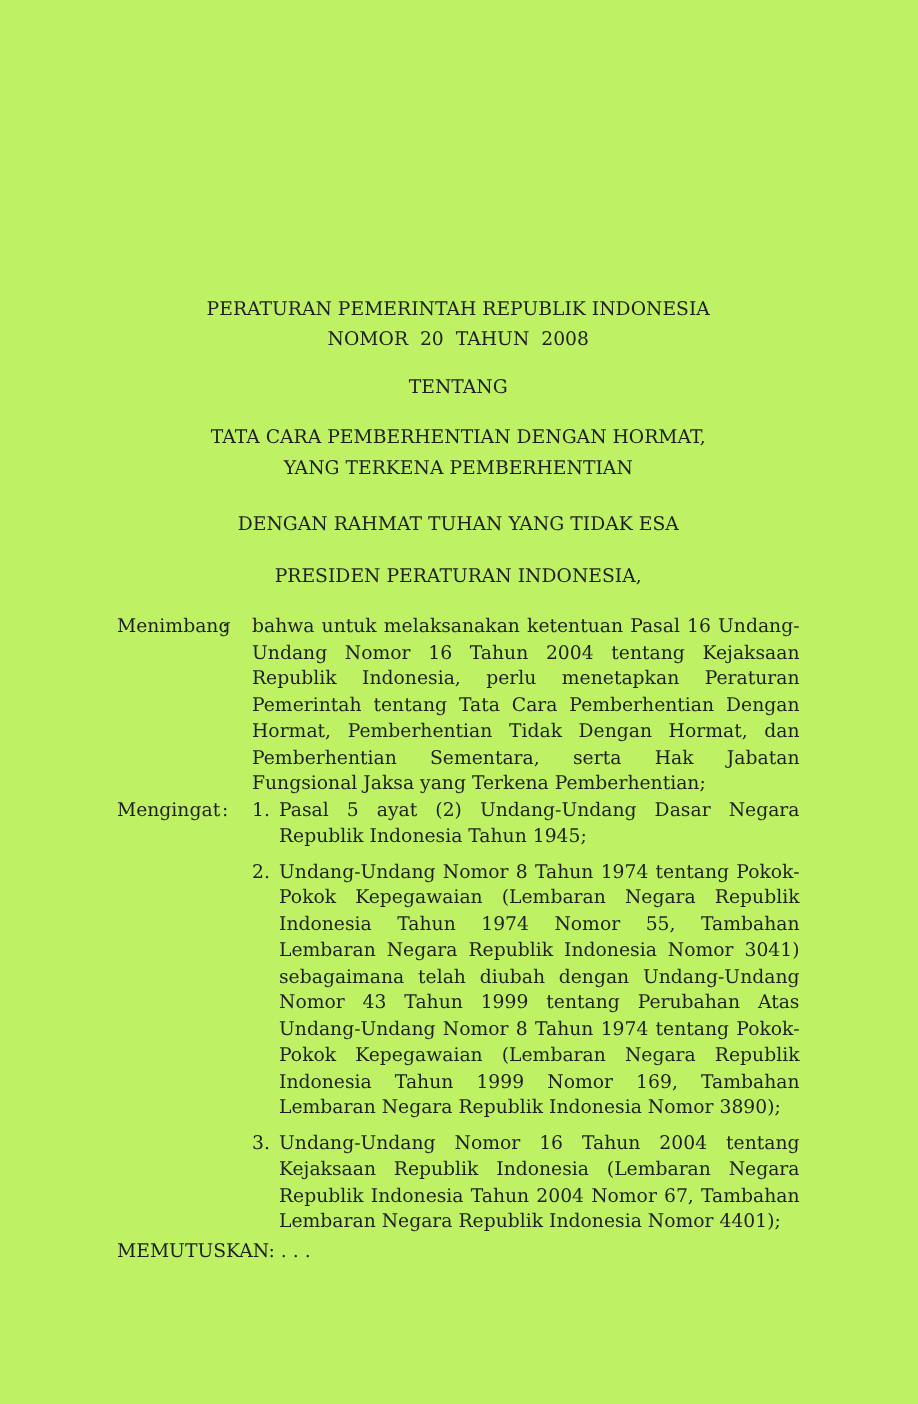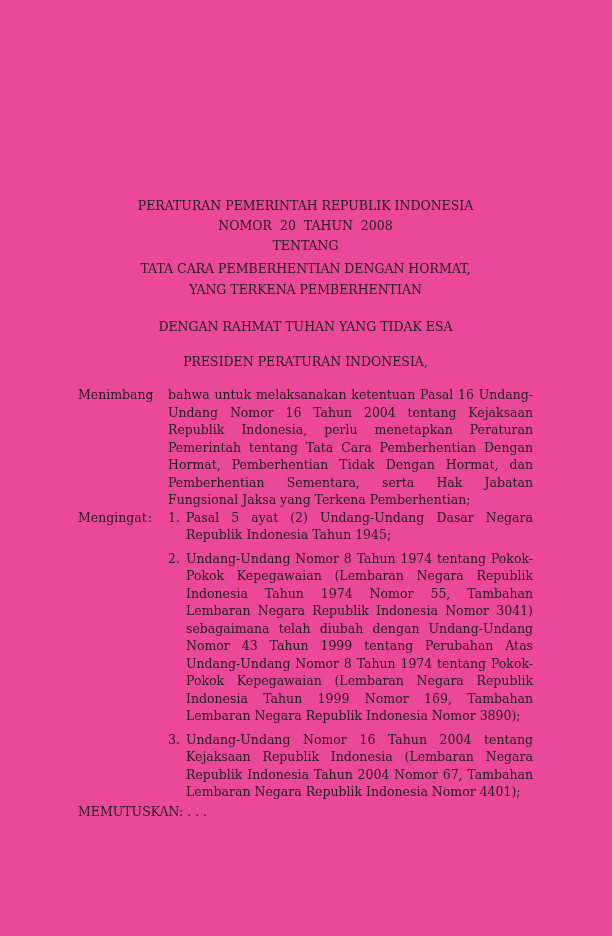--- a/index.html
+++ b/index.html
@@ -4,38 +4,38 @@
 <style>
   html, body {
     margin: 0;
     padding: 0;
     background: #ffffff;
   }
   .page {
     position: relative;
     width: 612px;
     height: 936px;
-    background: #ec4899;
+    background: #bef264;
     overflow: hidden;
     font-family: "DejaVu Serif", serif;
     font-size: 12.5px;
     color: #1f1f1f;
     box-sizing: border-box;
   }
   .content {
     box-sizing: border-box;
     padding: 196px 79px 0 78px; 
     width: 612px;
   }
   .centered { text-align: center; }
   .prewrap { white-space: pre-wrap; }
 
   .doc-heading { line-height: 20px; }
-  .tentang { line-height: 20px; }
-  .doc-title { margin-top: 2px; line-height: 21px; }
+  .tentang { margin-top: 12px; line-height: 20px; }
+  .doc-title { margin-top: 12px; line-height: 21px; }
 
   .invocation { margin-top: 17px; line-height: 20px; }
   .issuer { margin-top: 15px; line-height: 20px; }
 
   .section {
     display: flex;
     align-items: flex-start;
     line-height: 17.5px;
   }
   .section-considering { margin-top: 14px; }

